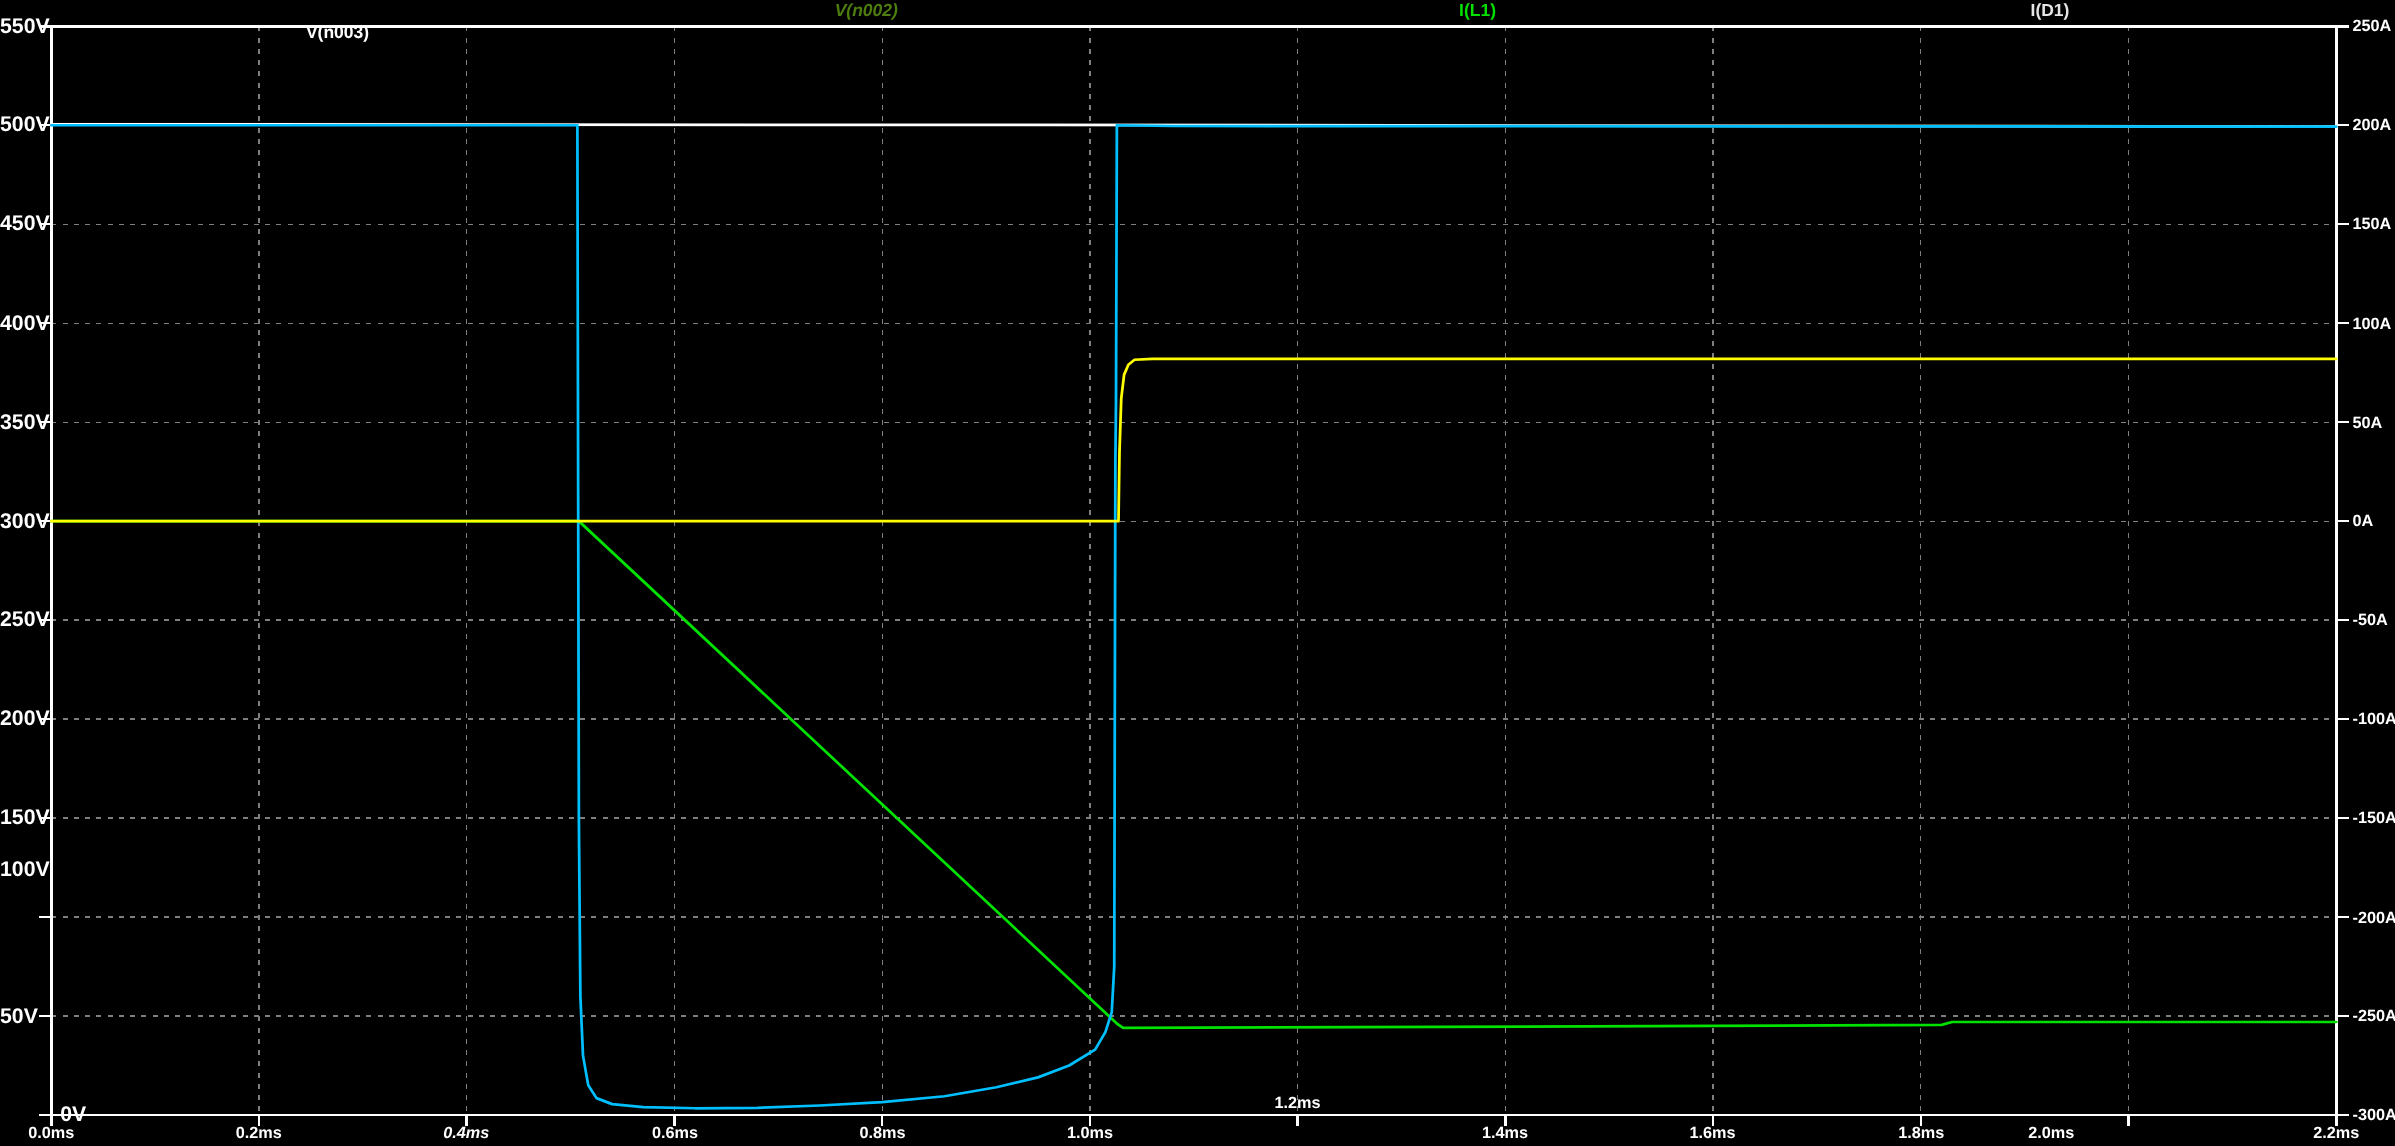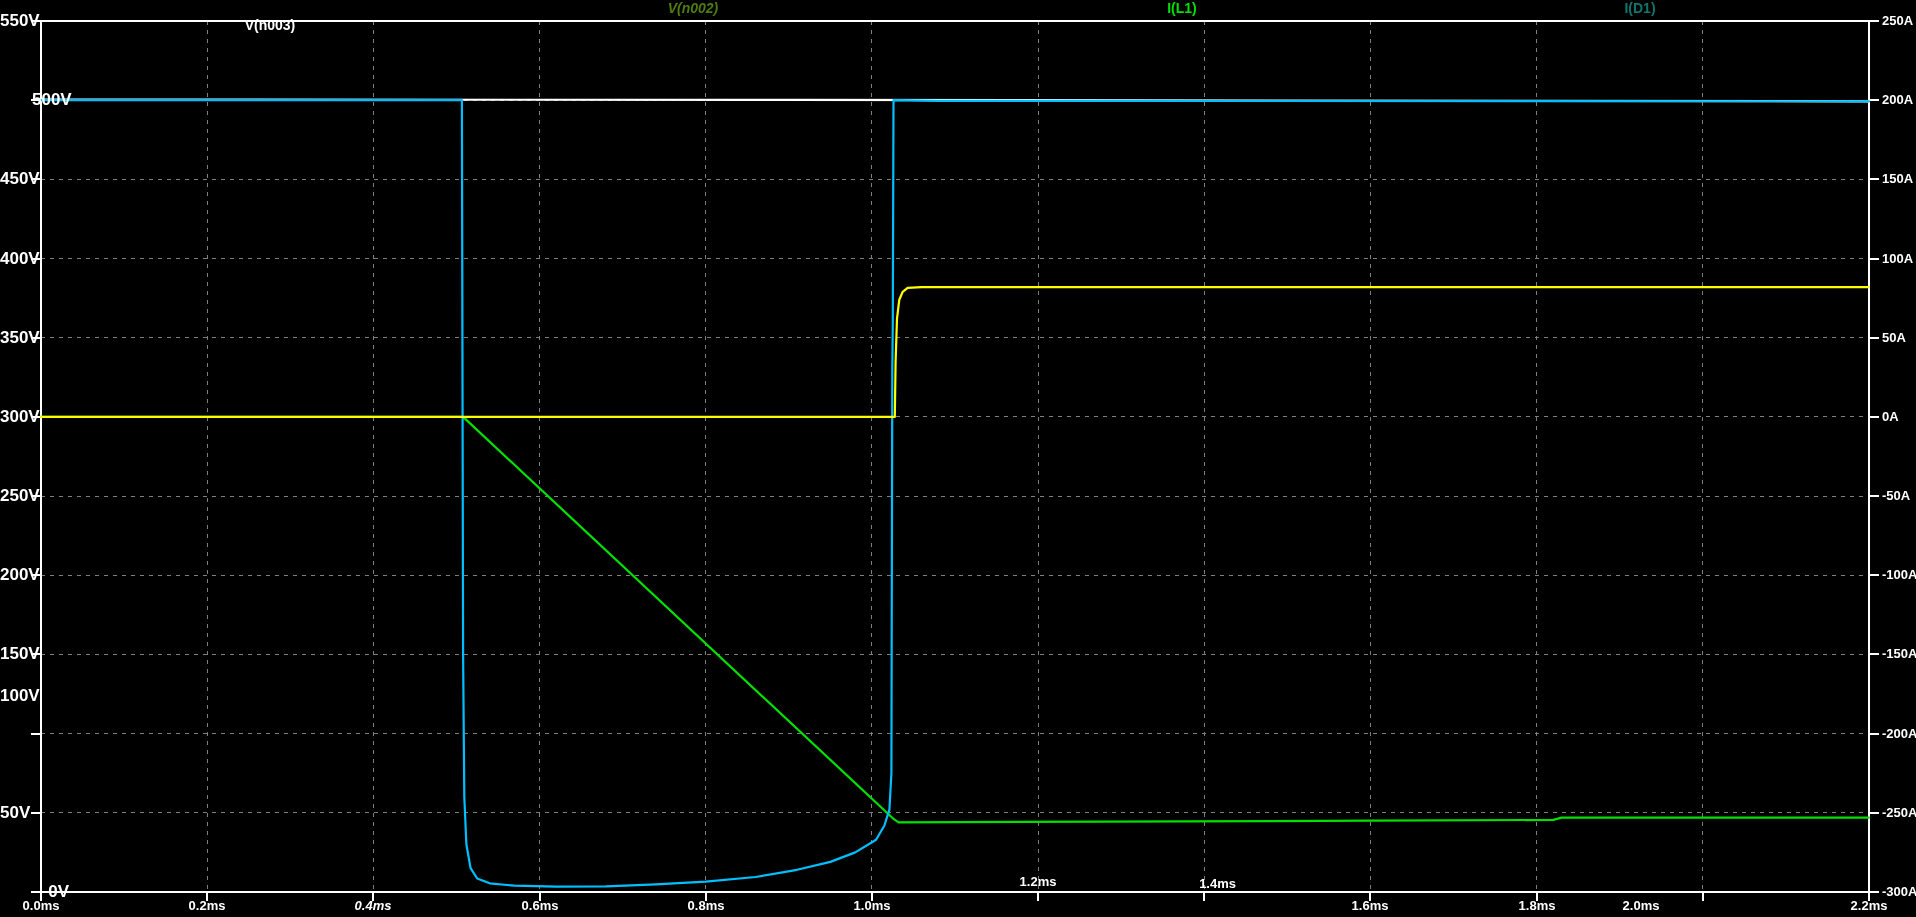--- a/index.html
+++ b/index.html
@@ -32,21 +32,21 @@
   }
 </style>
 </head>
 <body>
 
 <div id="viewer">
   <div id="legend">
       <span class="legend-label" style="left: 270px; color: rgb(255, 255, 255); margin-top: 17px;">V(n003)</span>
       <span class="legend-label" style="left: 693px; color: #4d7c0f; font-style: italic;">V(n002)</span>
       <span class="legend-label" style="left: 1182px; color: rgb(0, 225, 0);">I(L1)</span>
-      <span class="legend-label" style="left: 1640px; color: #0f766e;">I(D1)</span>
+      <span class="legend-label" style="left: 1640px; color: #e5e5e5;">I(D1)</span>
     </div>
   <svg id="plot-svg" width="1916" height="917">
       <line x1="207.1818181818182" y1="21" x2="207.1818181818182" y2="892" stroke="#7f7f7f" stroke-width="1" stroke-dasharray="4 5" shape-rendering="crispEdges"></line>
       <line x1="373.3636363636364" y1="21" x2="373.3636363636364" y2="892" stroke="#7f7f7f" stroke-width="1" stroke-dasharray="4 5" shape-rendering="crispEdges"></line>
       <line x1="539.5454545454545" y1="21" x2="539.5454545454545" y2="892" stroke="#7f7f7f" stroke-width="1" stroke-dasharray="4 5" shape-rendering="crispEdges"></line>
       <line x1="705.7272727272727" y1="21" x2="705.7272727272727" y2="892" stroke="#7f7f7f" stroke-width="1" stroke-dasharray="4 5" shape-rendering="crispEdges"></line>
       <line x1="871.9090909090909" y1="21" x2="871.9090909090909" y2="892" stroke="#7f7f7f" stroke-width="1" stroke-dasharray="4 5" shape-rendering="crispEdges"></line>
       <line x1="1038.090909090909" y1="21" x2="1038.090909090909" y2="892" stroke="#7f7f7f" stroke-width="1" stroke-dasharray="4 5" shape-rendering="crispEdges"></line>
       <line x1="1204.2727272727273" y1="21" x2="1204.2727272727273" y2="892" stroke="#7f7f7f" stroke-width="1" stroke-dasharray="4 5" shape-rendering="crispEdges"></line>
       <line x1="1370.4545454545455" y1="21" x2="1370.4545454545455" y2="892" stroke="#7f7f7f" stroke-width="1" stroke-dasharray="4 5" shape-rendering="crispEdges"></line>
@@ -99,21 +99,21 @@
       <line x1="1536.6363636363637" y1="892" x2="1536.6363636363637" y2="901" stroke="#ffffff" stroke-width="2" shape-rendering="crispEdges"></line>
       <line x1="1702.8181818181818" y1="892" x2="1702.8181818181818" y2="901" stroke="#ffffff" stroke-width="2" shape-rendering="crispEdges"></line>
       <line x1="1869" y1="892" x2="1869" y2="901" stroke="#ffffff" stroke-width="2" shape-rendering="crispEdges"></line>
       <polyline points="41.0,99.5 788.8,99.9 1869.0,101.3" fill="none" stroke="#ffffff" stroke-width="2.2" stroke-linejoin="round" stroke-linecap="round"></polyline>
       <polyline points="41.0,416.9 463.1,416.9 893.9,819.2 898.5,822.3 1370.5,820.7 1553.3,819.9 1561.6,817.6 1869.0,817.6" fill="none" stroke="#00e100" stroke-width="2.2" stroke-linejoin="round" stroke-linecap="round"></polyline>
       <polyline points="41.0,100.2 461.9,100.2 463.1,654.5 464.3,797.0 466.4,844.5 470.6,868.2 477.2,878.5 489.7,883.3 514.6,885.7 556.2,886.6 606.0,886.3 655.9,884.4 705.7,881.7 755.6,877.0 797.1,869.8 830.4,861.9 855.3,852.4 876.1,839.7 884.4,825.5 889.4,809.7 891.4,773.2 892.3,369.4 892.8,321.9 893.5,100.2 938.4,100.8 1869.0,101.3" fill="none" stroke="#00bfff" stroke-width="2.2" stroke-linejoin="round" stroke-linecap="round"></polyline>
       <polyline points="41.0,416.9 894.8,416.9 895.6,361.5 897.0,318.7 899.3,299.7 902.7,291.8 907.6,287.8 921.8,287.1 1869.0,287.1" fill="none" stroke="#ffff00" stroke-width="2.2" stroke-linejoin="round" stroke-linecap="round"></polyline>
     </svg>
   <div id="labels">
       <span class="ylabel-left" style="left: 0px; top: 13px;">550V</span>
-      <span class="ylabel-left" style="left: 0px; top: 92px; padding-left: 32px;">500V</span>
+      <span class="ylabel-left" style="left: 0px; top: 92px;">500V</span>
       <span class="ylabel-left" style="left: 0px; top: 171px;">450V</span>
       <span class="ylabel-left" style="left: 0px; top: 251px;">400V</span>
       <span class="ylabel-left" style="left: 0px; top: 330px;">350V</span>
       <span class="ylabel-left" style="left: 0px; top: 409px;">300V</span>
       <span class="ylabel-left" style="left: 0px; top: 488px;">250V</span>
       <span class="ylabel-left" style="left: 0px; top: 567px;">200V</span>
       <span class="ylabel-left" style="left: 0px; top: 646px;">150V</span>
       <span class="ylabel-left" style="left: 0px; top: 688px;">100V</span>
       <span class="ylabel-left" style="left: 0px; top: 805px;">50V</span>
       <span class="ylabel-left" style="left: 0px; top: 884px; margin-left: 39px;">0V</span>
@@ -129,19 +129,19 @@
       <span class="ylabel-right" style="left: 1882px; top: 726px;">-200A</span>
       <span class="ylabel-right" style="left: 1882px; top: 805px;">-250A</span>
       <span class="ylabel-right" style="left: 1882px; top: 884px;">-300A</span>
       <span class="xlabel" style="left: 9px; top: 898px;">0.0ms</span>
       <span class="xlabel" style="left: 175px; top: 898px;">0.2ms</span>
       <span class="xlabel" style="left: 341px; top: 898px; font-style: italic;">0.4ms</span>
       <span class="xlabel" style="left: 508px; top: 898px;">0.6ms</span>
       <span class="xlabel" style="left: 674px; top: 898px;">0.8ms</span>
       <span class="xlabel" style="left: 840px; top: 898px;">1.0ms</span>
       <span class="xlabel" style="left: 1006px; top: 874px;">1.2ms</span>
-      <span class="xlabel" style="left: 1172px; top: 876px; text-align: right;">1.4ms</span>
+      <span class="xlabel" style="left: 1172px; top: 898px;">1.4ms</span>
       <span class="xlabel" style="left: 1338px; top: 898px;">1.6ms</span>
       <span class="xlabel" style="left: 1505px; top: 898px;">1.8ms</span>
       <span class="xlabel" style="left: 1609px; top: 898px;">2.0ms</span>
       <span class="xlabel" style="left: 1837px; top: 898px;">2.2ms</span>
     </div>
 </div>
 
 </body></html>

